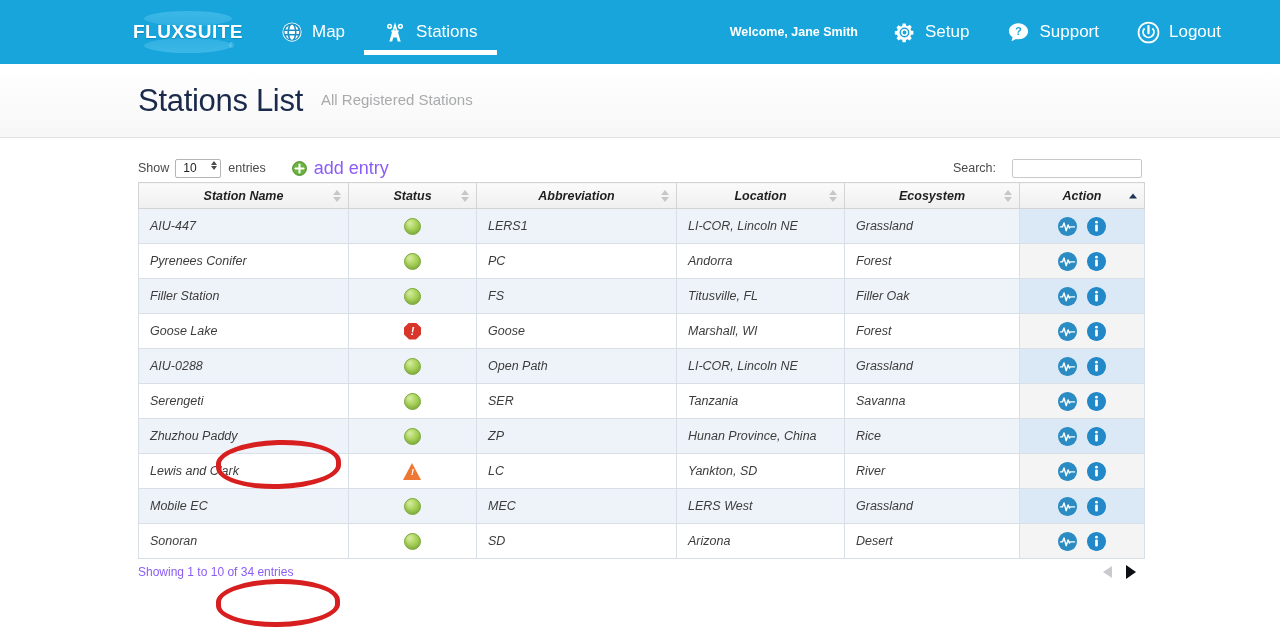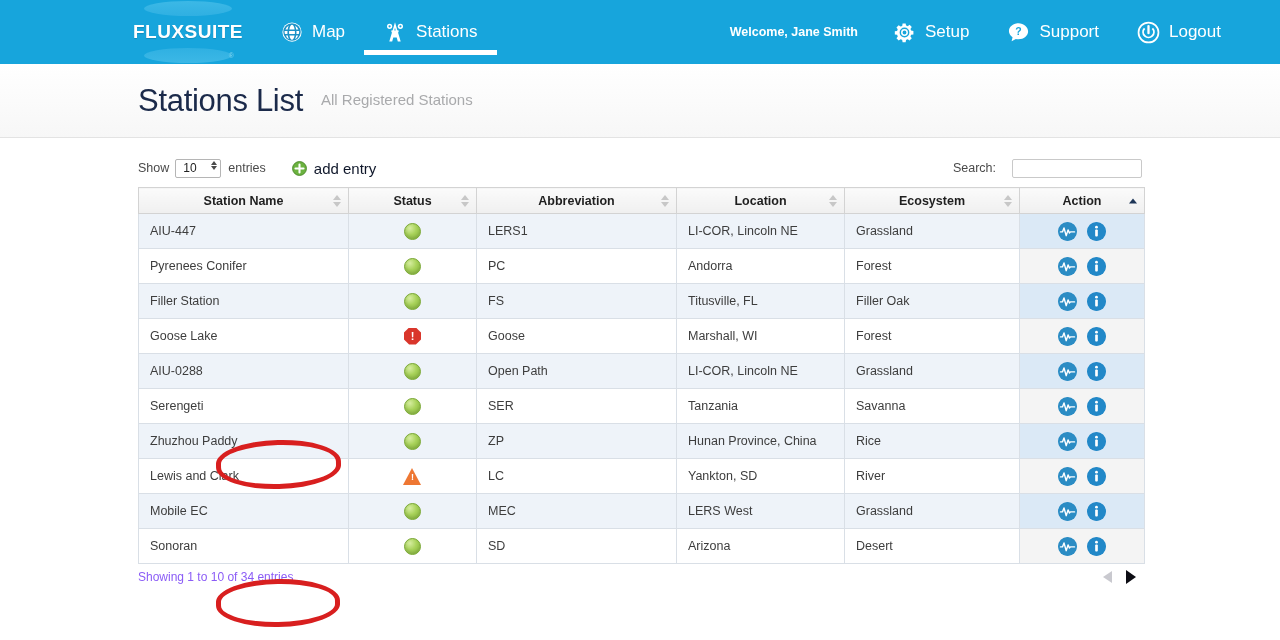--- a/index.html
+++ b/index.html
@@ -16,21 +16,21 @@
   .navbar{
     position:relative;
     height:64px;
     background:#17a5dc;
     display:flex;
     align-items:center;
     padding:0 0 0 140px;
   }
   .logo{
     position:relative;
-    width:96px; height:60px;
+    width:96px; height:40px;
     display:flex; align-items:center; justify-content:center;
     flex:0 0 auto;
     text-align:center;
   }
   .logo-text{
     color:#ffffff;
     font-size:19px;
     font-weight:bold;
     letter-spacing:.5px;
     position:relative;
@@ -109,38 +109,39 @@
   }
   .spin i{
     width:0;height:0;border-left:3.5px solid transparent;border-right:3.5px solid transparent;
   }
   .spin i.up{ border-bottom:4px solid #4a4a4a; }
   .spin i.dn{ border-top:4px solid #4a4a4a; }
   .entries-label{ margin-left:7px; }
 
   .add-entry{
     display:flex; align-items:center; gap:7px;
-    margin-left:26px; font-size:15px; color:#0f172a; cursor:pointer;
+    margin-left:26px; font-size:18px; color:#8b5cf6; cursor:pointer;
   }
 
   .search-wrap{
     margin-left:auto; display:flex; align-items:center; gap:16px;
     font-size:12.5px; color:#4a4a4a;
   }
   .search-input{
     width:130px; height:19px;
     border:1px solid #c9c9c9; background:#fff;
     border-radius:2px; font-size:12px; padding:0 4px;
     font-family:"Liberation Sans", sans-serif;
   }
 
   table{
     width:100%; border-collapse:collapse;
-    margin-top:5px; font-size:12.5px;
+    font-size:12.5px;
     table-layout:fixed;
+    font-style:italic;
   }
   th{
     background:linear-gradient(180deg,#fbfbfb 0%,#efefef 100%);
     border:1px solid #d3d3d3;
     height:26px; font-size:12.5px; font-weight:bold; color:#1f1f1f;
     position:relative; text-align:center; padding:0 16px;
   }
   th .sortbox{
     position:absolute; right:7px; top:50%; transform:translateY(-50%);
     display:flex; flex-direction:column; gap:2px;

